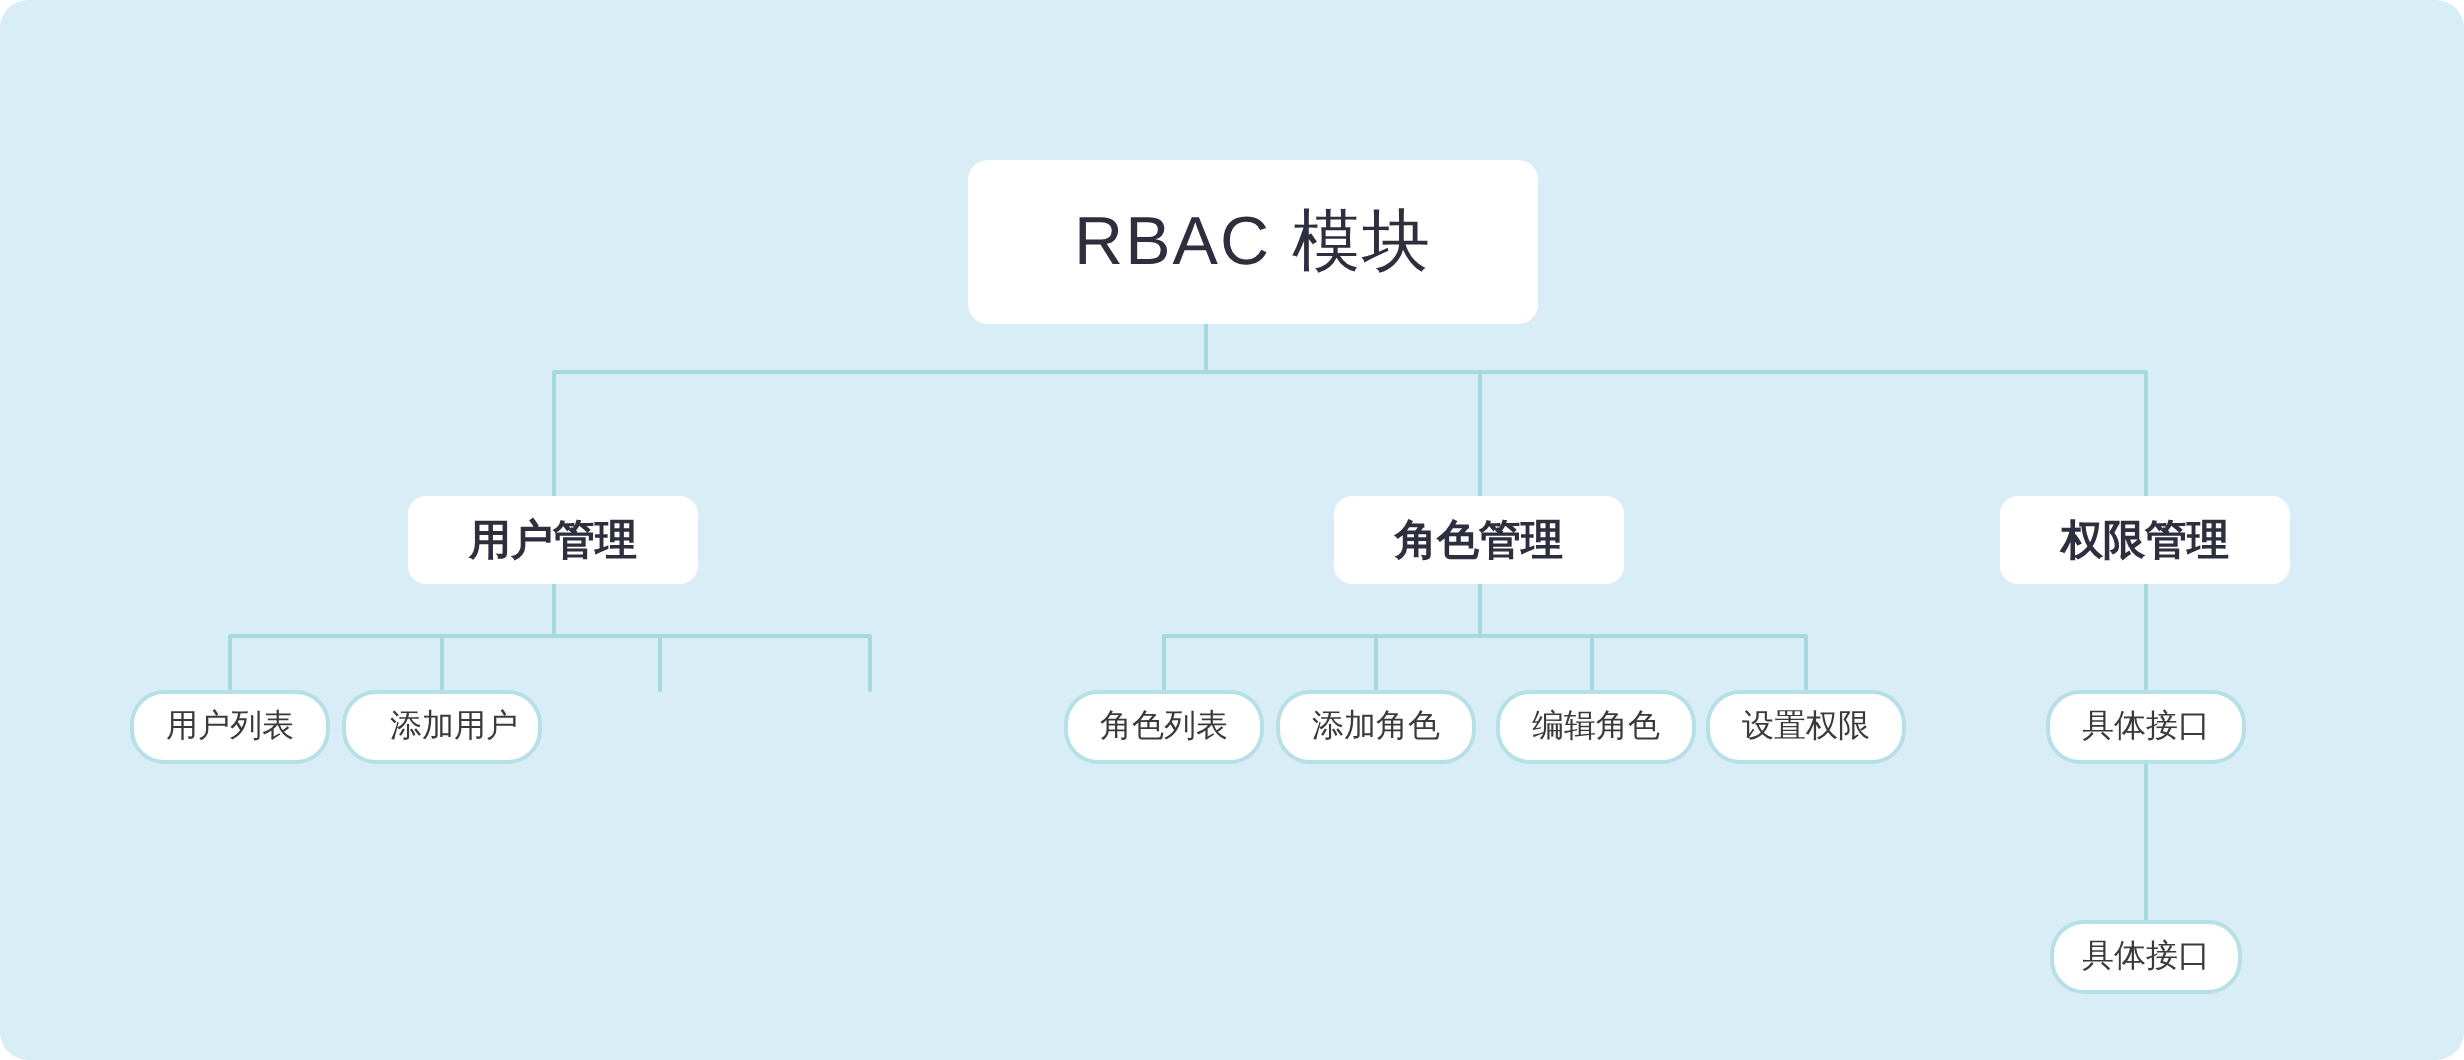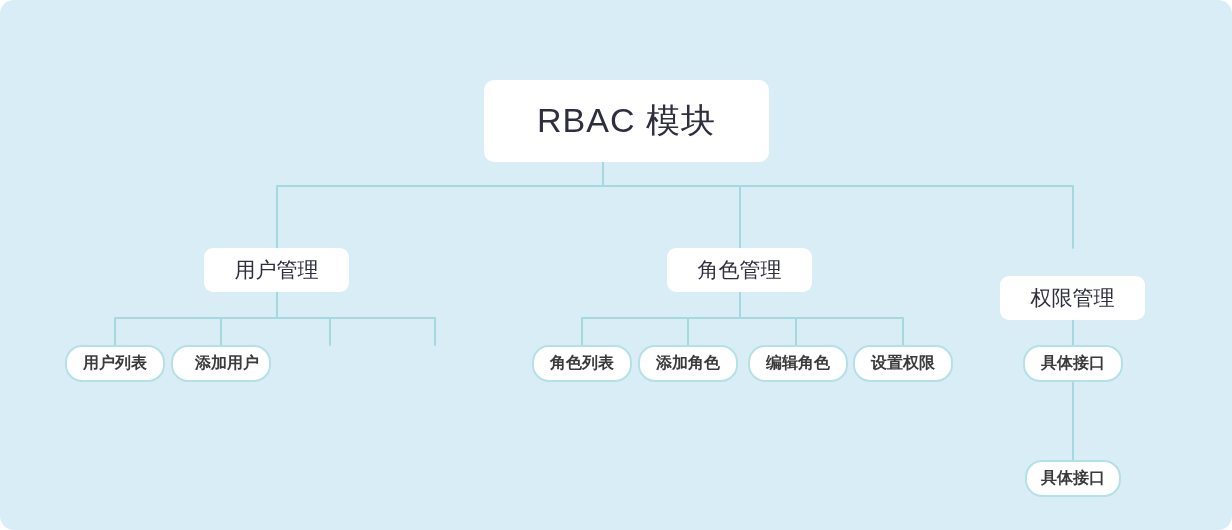--- a/index.html
+++ b/index.html
@@ -50,34 +50,33 @@
     font-size: 34px;
     font-weight: normal;
     color: var(--title-text);
     letter-spacing: 1px;
   }
   .branch-node {
     top: 248px;
     width: 145px; height: 44px;
     border-radius: 9px;
     font-size: 21px;
-    font-weight: normal;
+    font-weight: bold;
     color: var(--title-text);
   }
   .branch-0 { left: 204px; }
   .branch-1 { left: 667px; }
-  .branch-2 { left: 1000px; margin-top: 28px; }
+  .branch-2 { left: 1000px; }
   .leaf-node {
     top: 345px;
     width: 100px; height: 37px;
     border: 2px solid var(--node-border);
     border-radius: 17px;
     font-size: 16px;
     color: var(--text);
-    font-weight: bold;
   }
   .leaf-0 { left: 65px; }
   .leaf-1 { left: 171px; padding-left: 12px; }
   .leaf-2 { left: 280px; }
   .leaf-3 { left: 385px; }
   .leaf-4 { left: 532px; }
   .leaf-5 { left: 638px; }
   .leaf-6 { left: 716px; margin-left: 32px; }
   .leaf-7 { left: 853px; }
   .leaf-8 { left: 1023px; }

